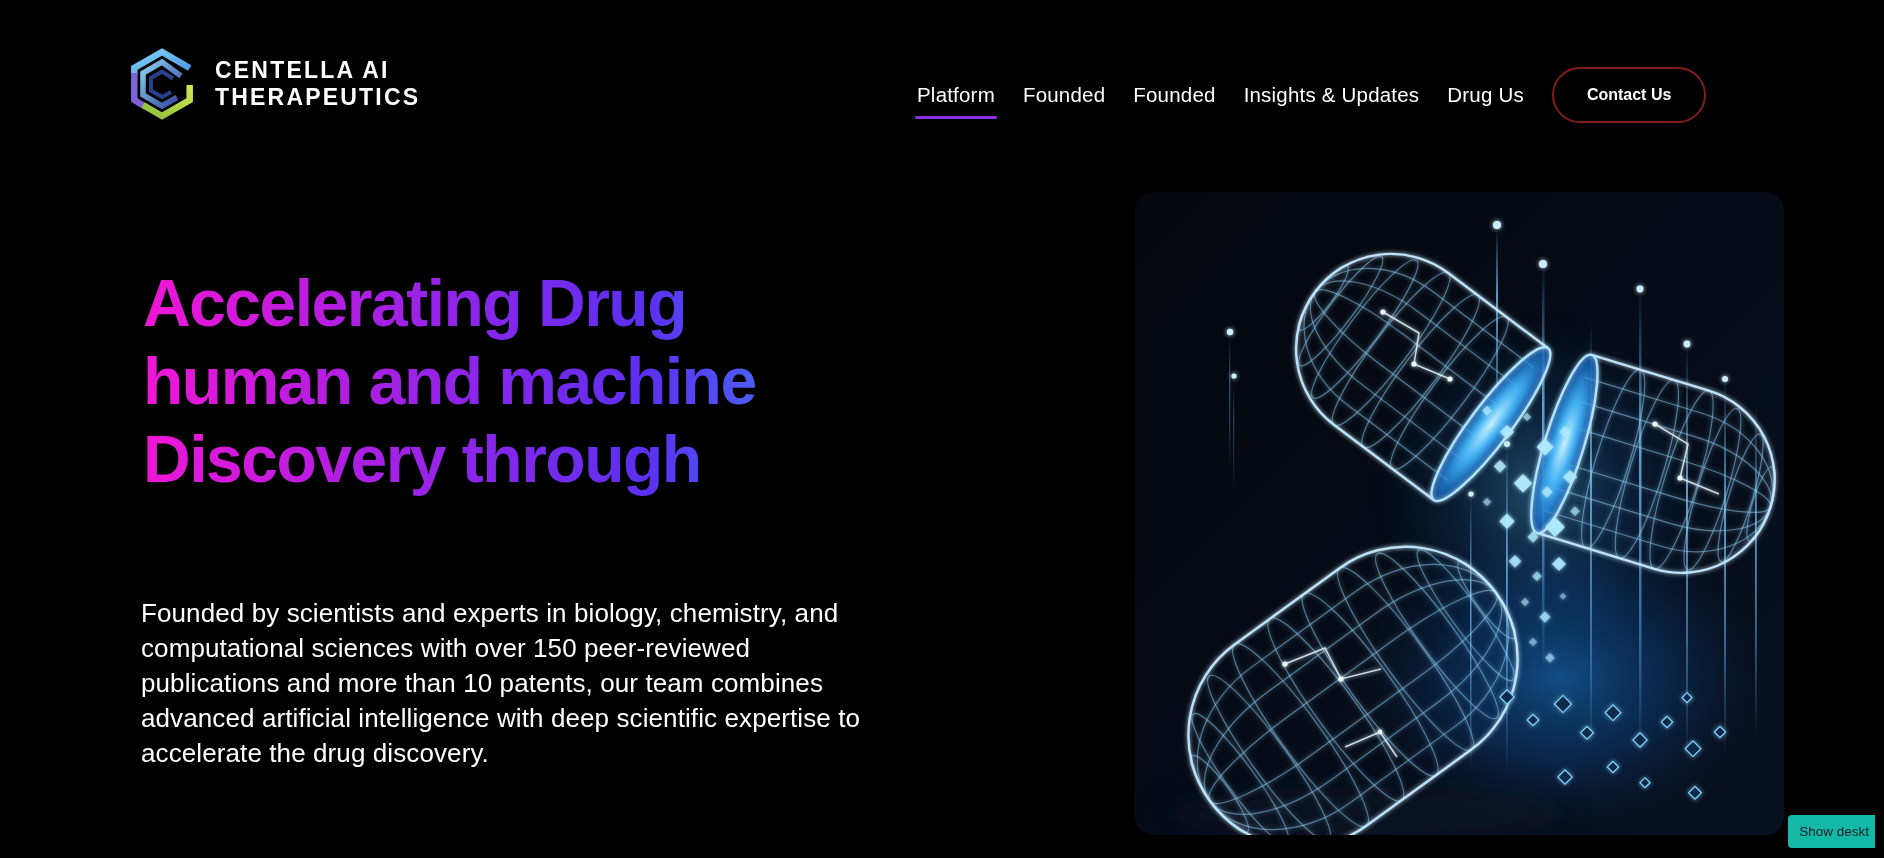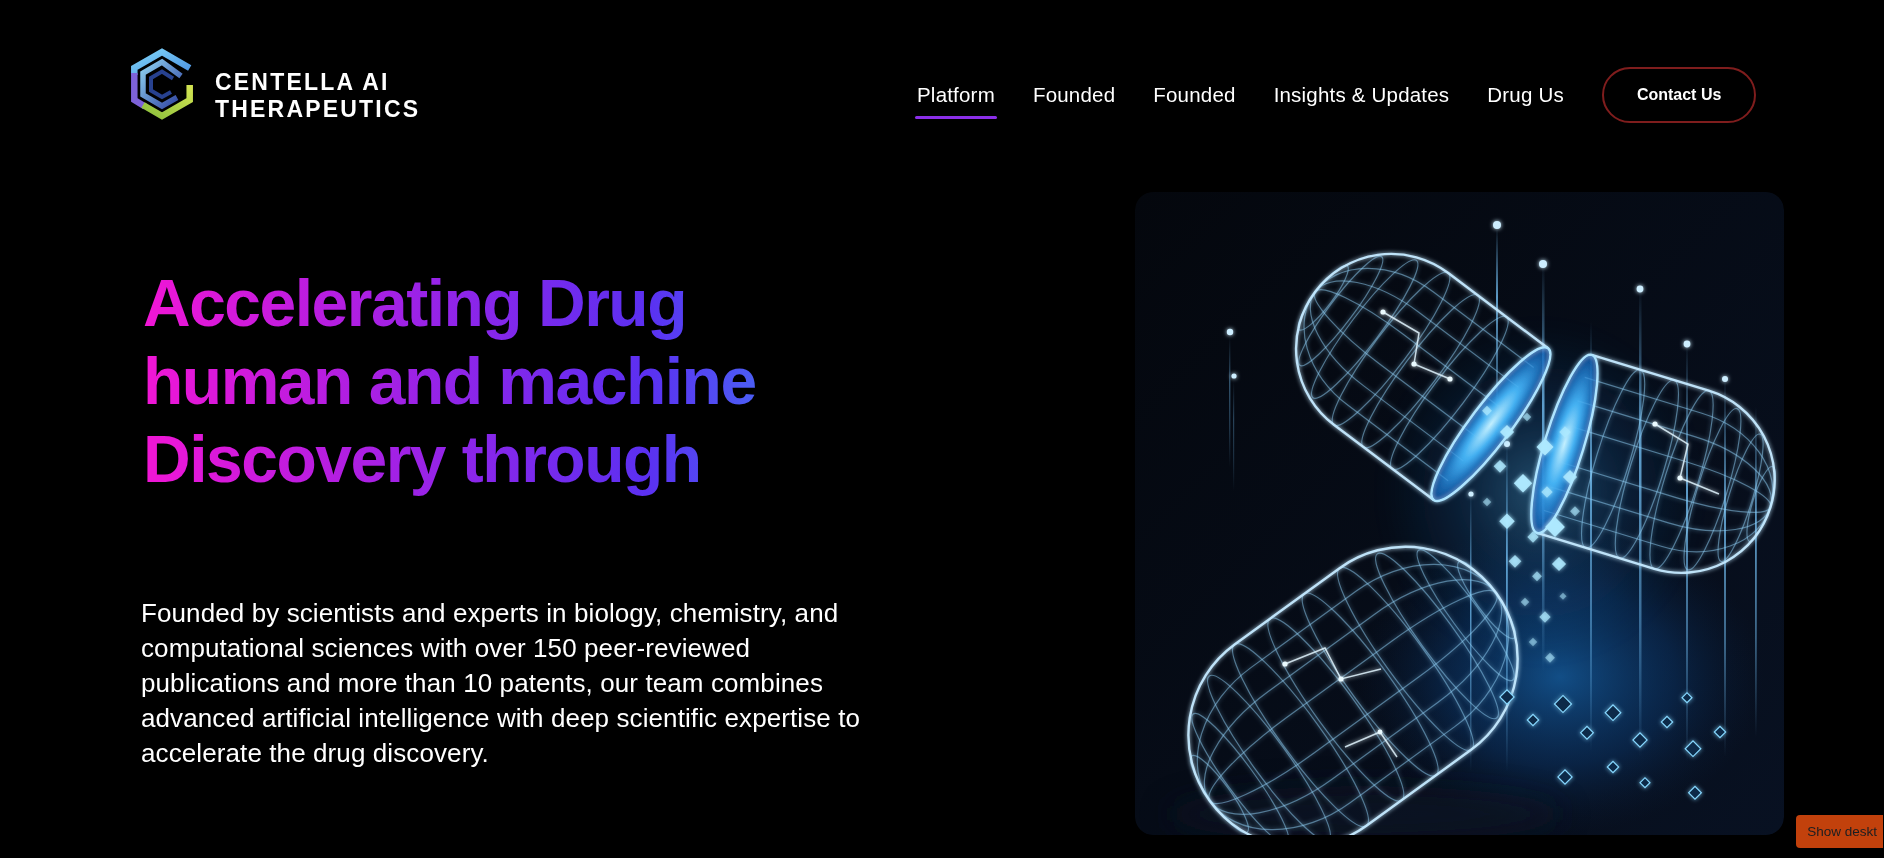--- a/index.html
+++ b/index.html
@@ -1,25 +1,25 @@
 <!DOCTYPE html>
 <html><head>
 <meta charset="utf-8">
 <style>
   html,body{margin:0;padding:0;background:#000;}
   .page{position:relative;width:1884px;height:858px;background:#000;overflow:hidden;
         font-family:"Liberation Sans",sans-serif;color:#fff;}
 
   
   .header{position:absolute;left:0;top:0;width:100%;height:190px;}
-  .brand{position:absolute;left:127px;top:45px;display:flex;align-items:flex-end;gap:18px;cursor:pointer;}
+  .brand{position:absolute;left:127px;top:45px;display:flex;align-items:center;gap:18px;cursor:pointer;}
   .brand-text{display:flex;flex-direction:column;justify-content:center;}
   .brand-line{color:#fff;font-size:23px;font-weight:700;letter-spacing:2.2px;line-height:27px;white-space:nowrap;}
 
-  .nav{position:absolute;left:917px;top:63px;height:64px;display:flex;align-items:center;gap:38px;}
+  .nav{position:absolute;left:917px;top:63px;height:64px;display:flex;align-items:center;gap:28px;}
   .nav-link{position:relative;color:#fff;font-size:20.5px;font-weight:500;letter-spacing:.2px;
             white-space:nowrap;cursor:pointer;}
   .nav-link.active::after{content:"";position:absolute;left:-2px;right:-2px;bottom:-12px;height:3px;
             background:#8b2fe8;border-radius:2px;}
   .contact-btn{background:transparent;border:2px solid #7f1d1d;border-radius:999px;color:#fff;
             font-family:"Liberation Sans",sans-serif;font-size:16px;font-weight:700;
             padding:17px 33px;white-space:nowrap;cursor:pointer;}
 
   
   .headline{position:absolute;left:131px;top:252px;width:700px;margin:12px;
@@ -35,21 +35,21 @@
             border-radius:18px;overflow:hidden;}
   .wOut{fill:none;stroke:#c4e9ff;stroke-opacity:.95;stroke-width:2.4;vector-effect:non-scaling-stroke;}
   .wire{fill:none;stroke:#8fd0f5;stroke-opacity:.5;stroke-width:1.2;vector-effect:non-scaling-stroke;}
   .circ{fill:none;stroke:#e2f6ff;stroke-opacity:.85;stroke-width:1.5;}
   .node{fill:#eafaff;}
   .part{fill:#aee9ff;}
   .cube{fill:#0d2b49;stroke:#86d7ff;stroke-width:1.2;}
   .dot{fill:#cdeeff;}
 
   
-  .os-tooltip{position:absolute;right:1px;bottom:10px;background:#c2410c;color:#1b1e21;
+  .os-tooltip{position:absolute;right:9px;bottom:10px;background:#14b8a6;color:#1b1e21;
             font-size:13.5px;line-height:17px;padding:8px 6px 8px 11px;
             border-radius:4px 0 0 4px;box-shadow:0 1px 4px rgba(0,0,0,.45);white-space:nowrap;}
 </style>
 </head>
 <body>
 
 <div class="page">
 
   <div class="header">
 

